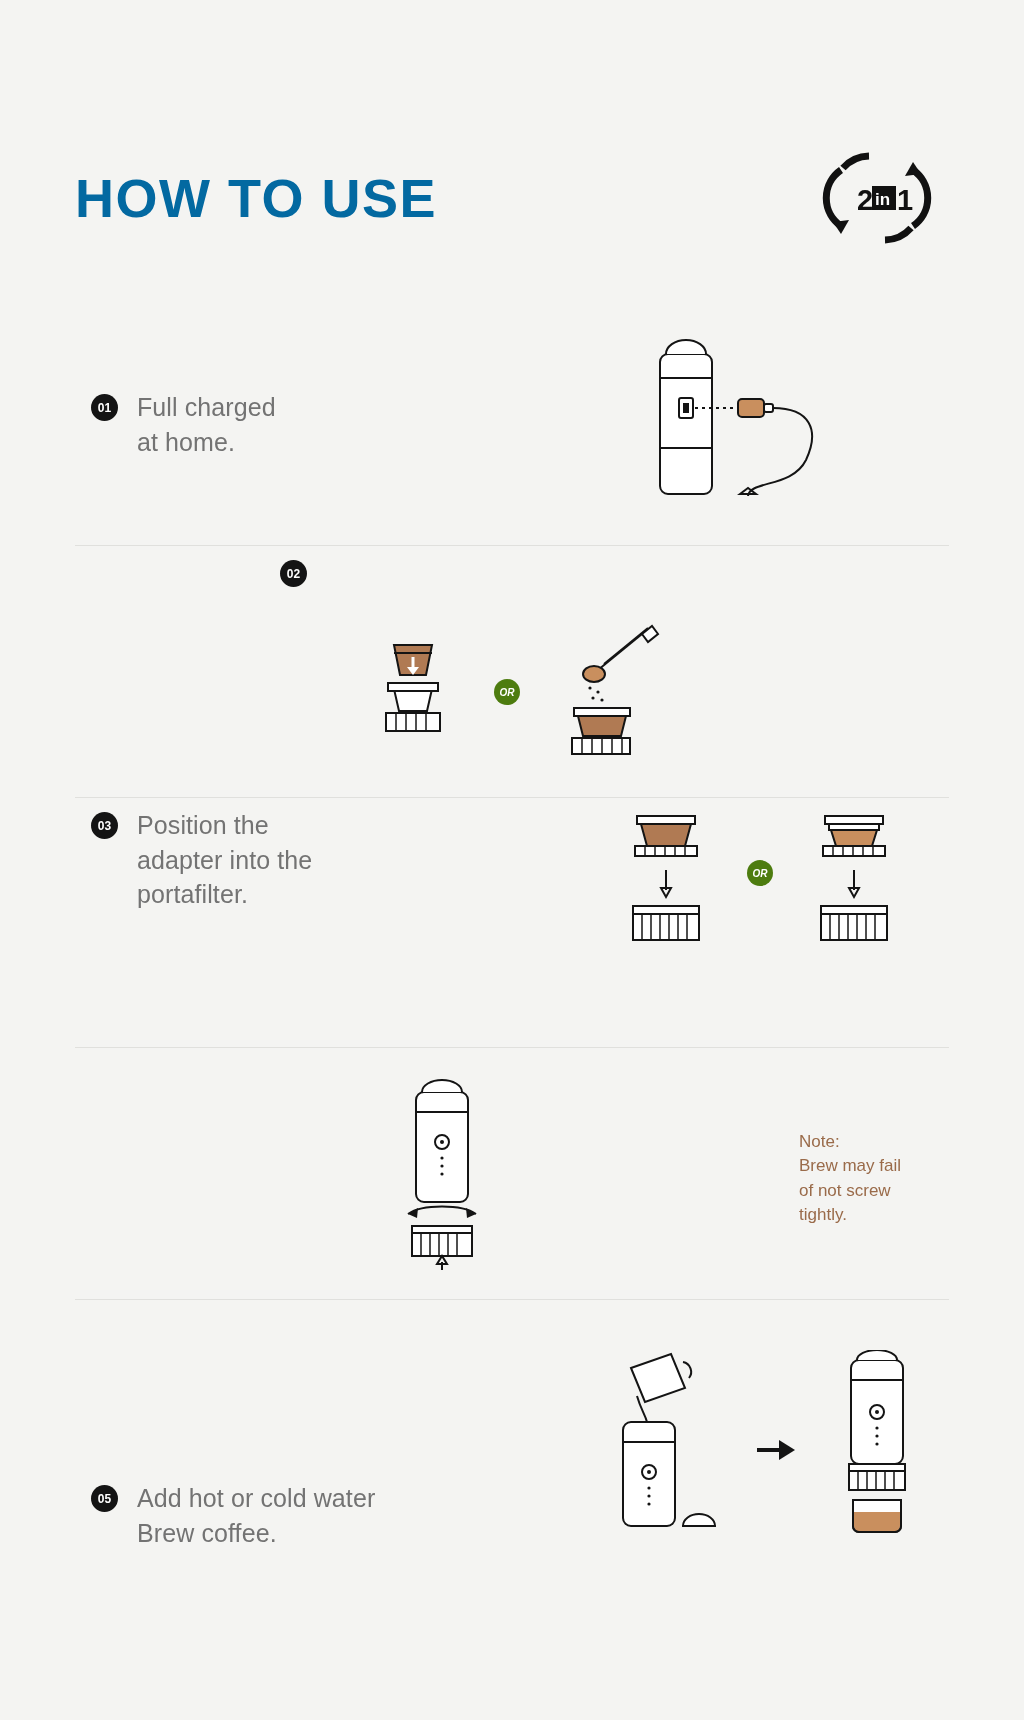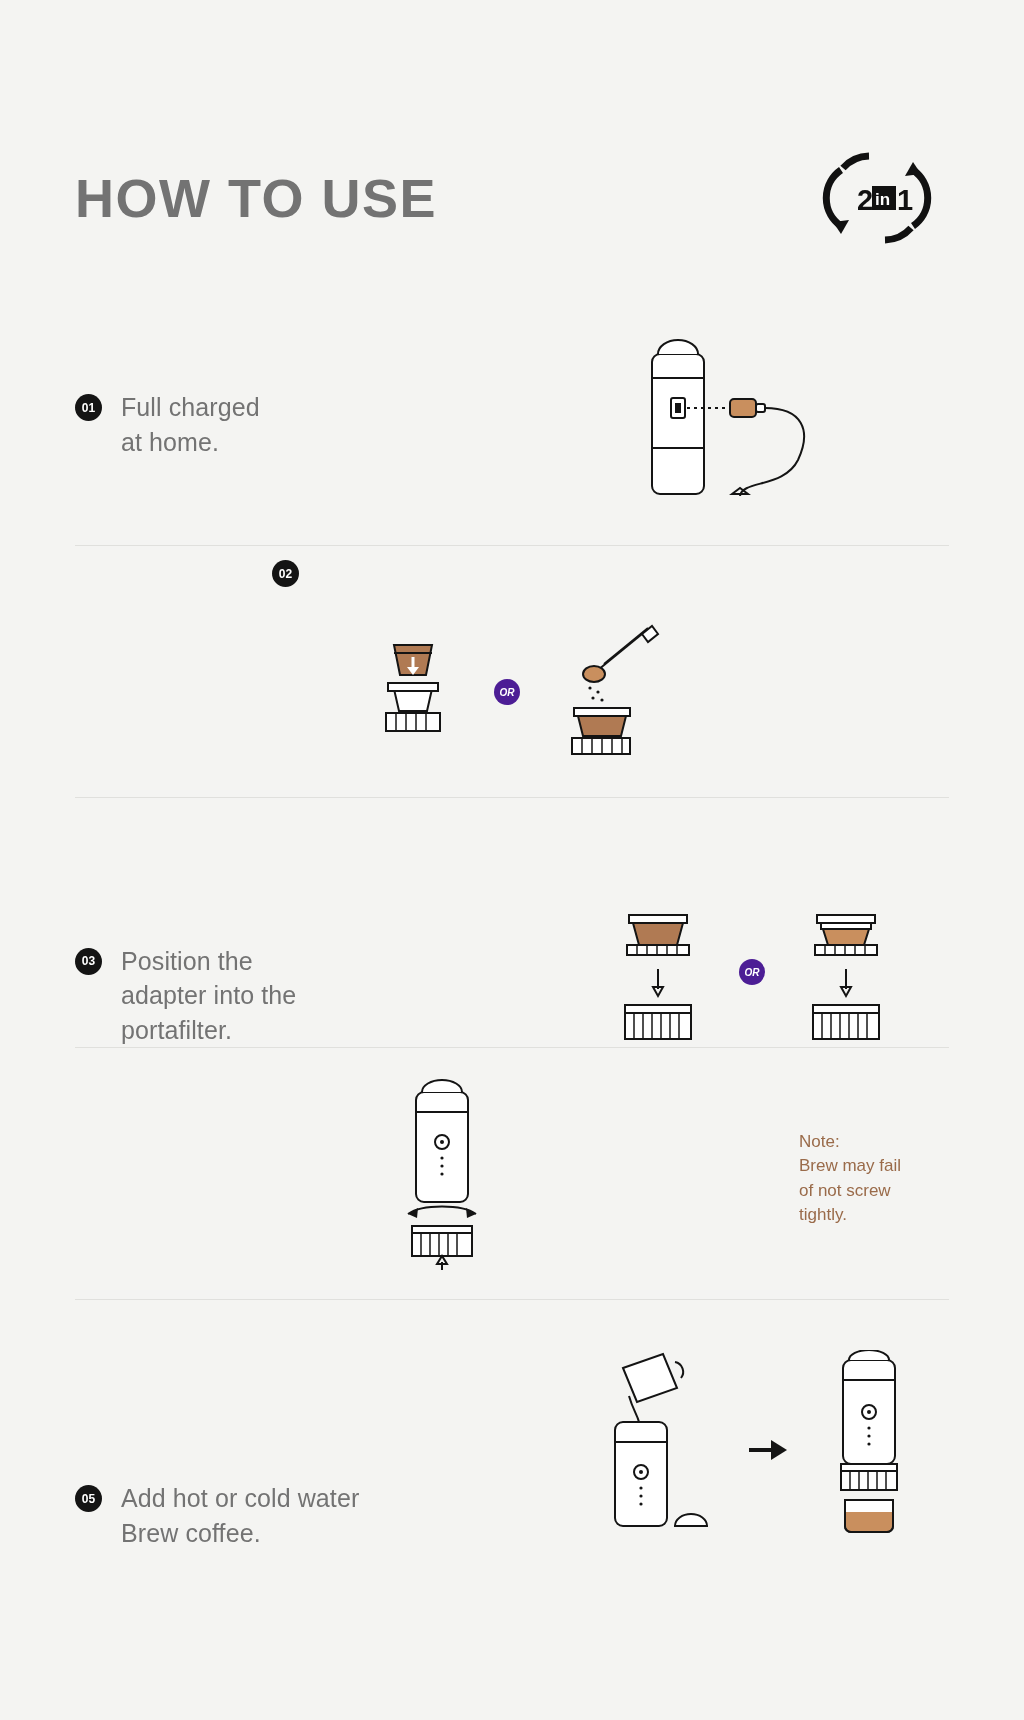--- a/index.html
+++ b/index.html
@@ -30,21 +30,21 @@
     align-items: center;
     justify-content: space-between;
     padding-top: 148px;
   }
   .title {
     font-size: 54px;
     font-weight: 800;
     letter-spacing: 1.5px;
     line-height: 1;
     margin: 0;
-    color: #737373;
+    color: #0369a1;
   }
   .badge-2in1 {
     width: 120px;
     height: 100px;
     position: relative;
     margin-right: 12px;
   }
 
   
   .steps {
@@ -59,20 +59,21 @@
     box-sizing: border-box;
   }
   .step:last-child {
     border-bottom: none;
   }
   .step-left {
     width: 480px;
     display: flex;
     align-items: flex-start;
     padding-top: 10px;
+    margin-left: 16px;
   }
   .num {
     width: 27px;
     height: 27px;
     border-radius: 50%;
     background: #141414;
     color: #fff;
     font-size: 12px;
     font-weight: 700;
     display: flex;
@@ -101,41 +102,41 @@
     position: absolute;
     color: #9a6b4a;
     font-size: 17px;
     line-height: 1.45;
     white-space: pre-line;
   }
   .or-badge {
     width: 26px;
     height: 26px;
     border-radius: 50%;
-    background: #4c1d95;
+    background: #4d7c0f;
     color: #fff;
     font-size: 10px;
     font-weight: 700;
     display: flex;
     align-items: center;
     justify-content: center;
     font-style: italic;
   }
 
   
   .art-row {
     display: flex;
     align-items: center;
     gap: 26px;
   }
 
   
   .step-1 { min-height: 252px; align-items: center; }
   .step-2 { min-height: 252px; align-items: center; flex-direction: column; }
-  .step-3 { min-height: 250px; align-items: flex-end; }
+  .step-3 { min-height: 250px; align-items: flex-start; }
   .step-4 { min-height: 252px; align-items: center; }
   .step-5 { min-height: 250px; align-items: flex-end; }
 
   svg { display: block; }
 </style>
 </head>
 <body>
 
 <div class="page">
 

